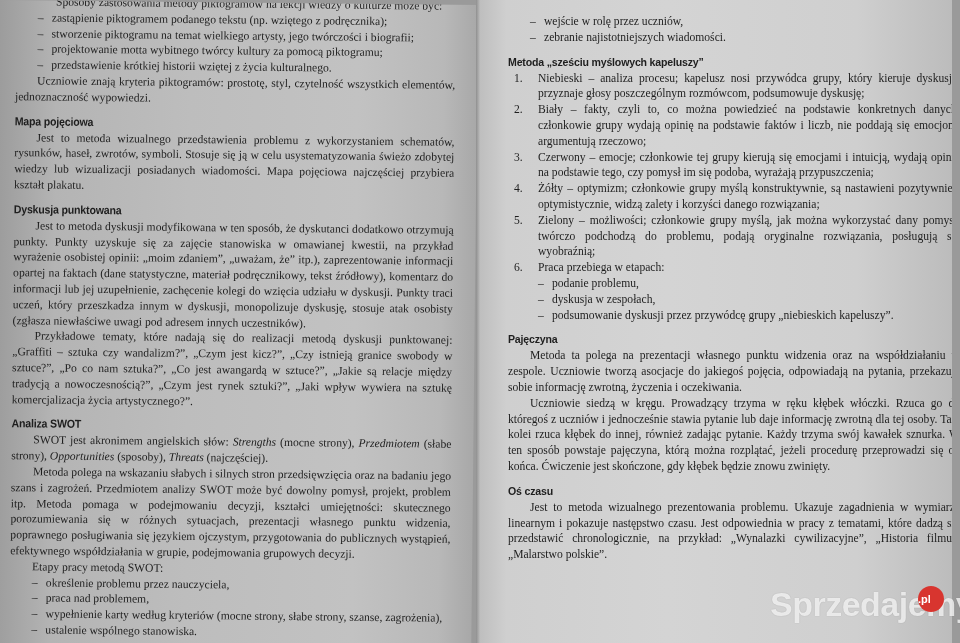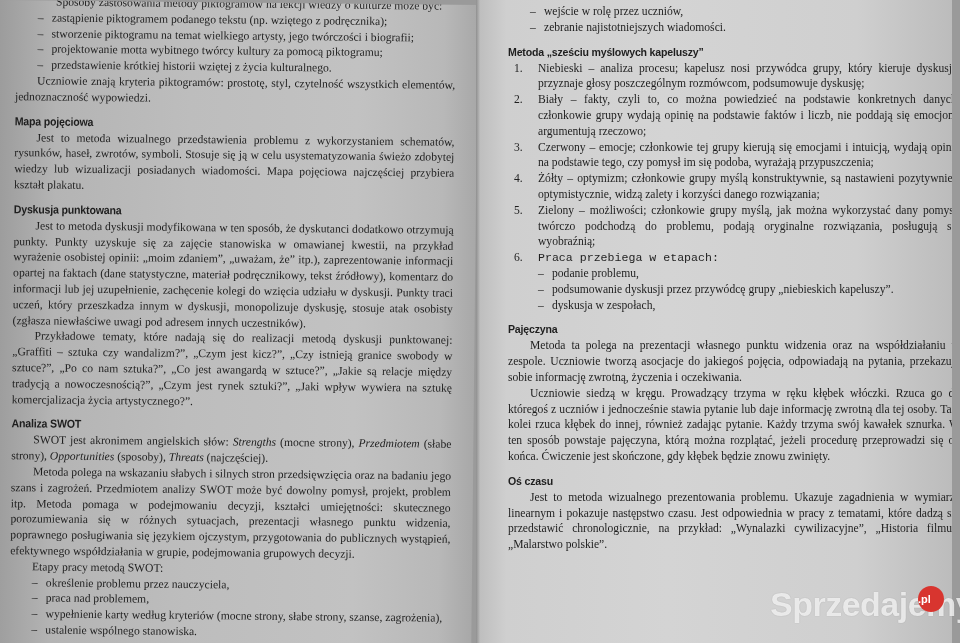--- a/index.html
+++ b/index.html
@@ -15,21 +15,21 @@
     }
     .page-left {
       width: 478px;
       background: linear-gradient(90deg, #9c9c9c 0%, #b4b4b4 12%, #bdbdbd 40%, #c2c2c2 75%, #b8b8b8 93%, #a8a8a8 100%);
       padding: 0 0 0 16px;
       transform: rotate(0.6deg); transform-origin: 0 0;
     }
     .page-right {
       width: 474px;
       background: linear-gradient(90deg, #bdbdbd 0%, #cfcfcf 6%, #d4d4d4 40%, #cfcfcf 80%, #bcbcbc 100%);
-      padding: 0 0 0 30px;
+      padding: 10px 0 0 30px;
     }
     .seam {
       position: absolute; left: 476px; top: 0; width: 4px; height: 643px;
       background: linear-gradient(90deg, #8f8f8f, #bdbdbd);
     }
     .col { width: 440px; }
     .page-right .col { width: 452px; }
     p, li { margin: 0; font-size: 11.6px; line-height: 15.8px; text-align: justify; }
     .indent { text-indent: 22px; }
     h3 {
@@ -104,25 +104,25 @@
 
       <h3>Metoda „sześciu myślowych kapeluszy”</h3>
       <ol class="num">
         <li><span class="n">1.</span><span>Niebieski – analiza procesu; kapelusz nosi przywódca grupy, który kieruje dyskusją, przyznaje głosy poszczególnym rozmówcom, podsumowuje dyskusję;</span></li>
         <li><span class="n">2.</span><span>Biały – fakty, czyli to, co można powiedzieć na podstawie konkretnych danych; członkowie grupy wydają opinię na podstawie faktów i liczb, nie poddają się emocjom, argumentują rzeczowo;</span></li>
         <li><span class="n">3.</span><span>Czerwony – emocje; członkowie tej grupy kierują się emocjami i intuicją, wydają opinie na podstawie tego, czy pomysł im się podoba, wyrażają przypuszczenia;</span></li>
         <li><span class="n">4.</span><span>Żółty – optymizm; członkowie grupy myślą konstruktywnie, są nastawieni pozytywnie i optymistycznie, widzą zalety i korzyści danego rozwiązania;</span></li>
         <li><span class="n">5.</span><span>Zielony – możliwości; członkowie grupy myślą, jak można wykorzystać dany pomysł, twórczo podchodzą do problemu, podają oryginalne rozwiązania, posługują się wyobraźnią;</span></li>
         <li><span class="n">6.</span></li>
       </ol>
-      <p style="padding-left:30px;font-family:Liberation Mono, monospace;">Praca przebiega w etapach:</p>
+      <p style="padding-left:30px;">Praca przebiega w etapach:</p>
       <ul class="dash" style="padding-left:30px;">
         <li>podanie problemu,</li>
+        <li>dyskusja w zespołach,</li>
         <li>podsumowanie dyskusji przez przywódcę grupy „niebieskich kapeluszy”.</li>
-        <li>dyskusja w zespołach,</li>
       </ul>
 
       <h3>Pajęczyna</h3>
       <p class="indent">Metoda ta polega na prezentacji własnego punktu widzenia oraz na współdziałaniu w zespole. Uczniowie tworzą asocjacje do jakiegoś pojęcia, odpowiadają na pytania, przekazują sobie informację zwrotną, życzenia i oczekiwania.</p>
       <p class="indent">Uczniowie siedzą w kręgu. Prowadzący trzyma w ręku kłębek włóczki. Rzuca go do któregoś z uczniów i jednocześnie stawia pytanie lub daje informację zwrotną dla tej osoby. Ta z kolei rzuca kłębek do innej, również zadając pytanie. Każdy trzyma swój kawałek sznurka. W ten sposób powstaje pajęczyna, którą można rozplątać, jeżeli procedurę przeprowadzi się od końca. Ćwiczenie jest skończone, gdy kłębek będzie znowu zwinięty.</p>
 
       <h3>Oś czasu</h3>
       <p class="indent">Jest to metoda wizualnego prezentowania problemu. Ukazuje zagadnienia w wymiarze linearnym i pokazuje następstwo czasu. Jest odpowiednia w pracy z tematami, które dadzą się przedstawić chronologicznie, na przykład: „Wynalazki cywilizacyjne”, „Historia filmu”, „Malarstwo polskie”.</p>
 
     </div>

